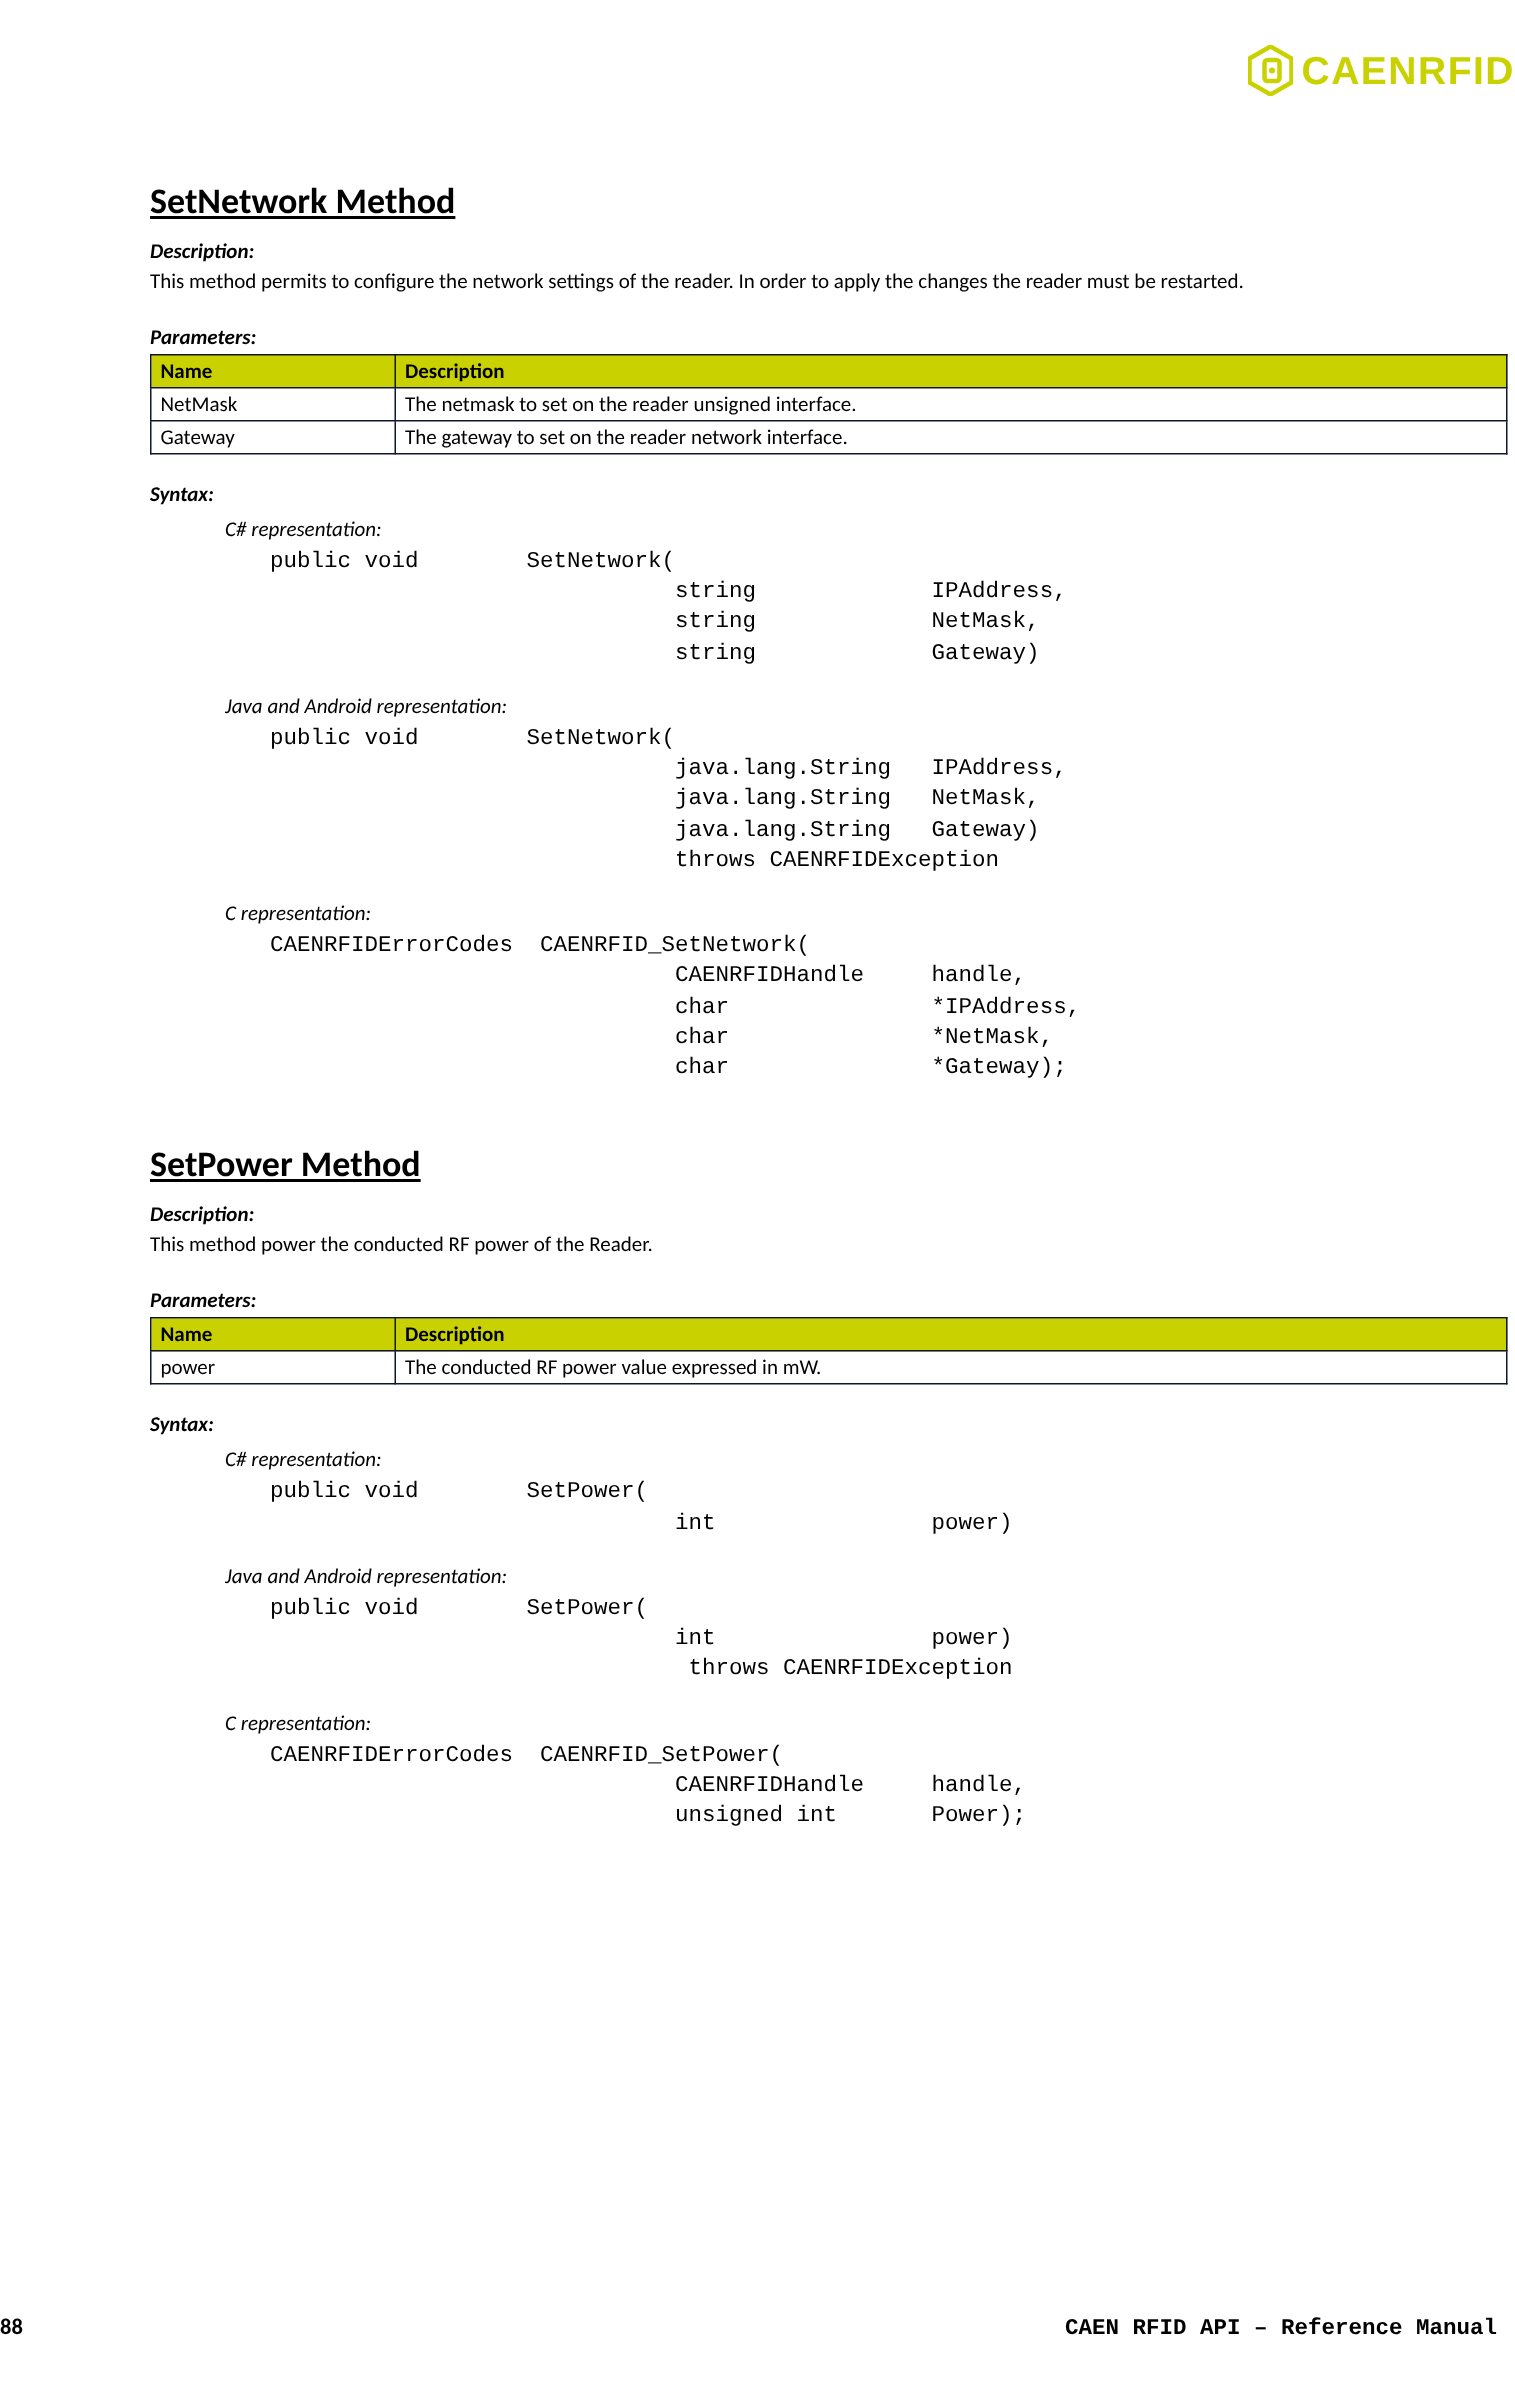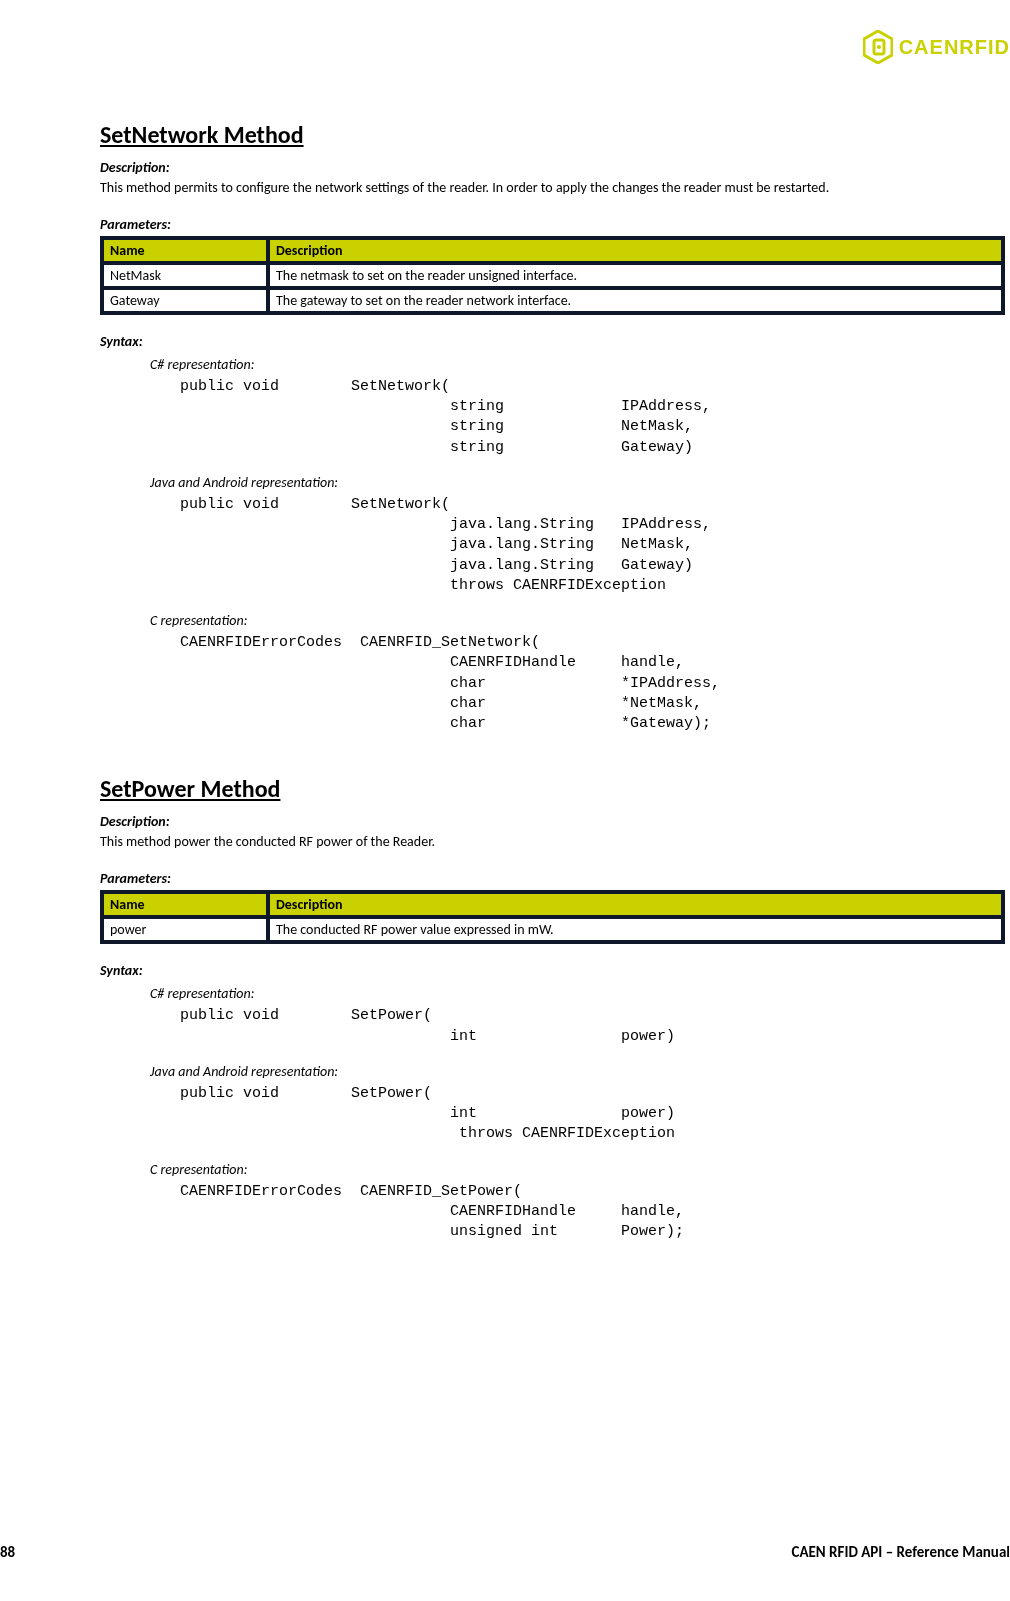--- a/index.html
+++ b/index.html
@@ -21,21 +21,21 @@
     position: absolute;
     top: 30px;
     right: 0;
     display: flex;
     align-items: center;
     gap: 6px;
   }
   .logo-text {
     font-family: Arial, sans-serif;
     font-weight: 900;
-    font-size: 20px;
+    font-size: 26px;
     letter-spacing: 1px;
     color: #c9d200;
   }
   .content {
     padding-top: 90px;
     padding-right: 0;
   }
   h2 {
     font-size: 24px;
     font-weight: bold;
@@ -50,21 +50,21 @@
   .desc-text {
     margin: 0 0 18px 0;
     line-height: 1.35;
   }
   table.param {
     border-collapse: collapse;
     width: 905px;
     margin-bottom: 18px;
   }
   table.param th, table.param td {
-    border: 4px solid #0f172a;
+    border: 1px solid #0f172a;
     text-align: left;
     padding: 2px 6px;
     font-size: 14px;
   }
   table.param th {
     background: #c9d200;
     font-weight: bold;
   }
   table.param td.col-name {
     width: 150px;
@@ -89,21 +89,22 @@
     justify-content: space-between;
     font-weight: bold;
     font-size: 15px;
     padding-left: 0;
     align-items: center;
   }
   .footer-left {
     margin-left: 0;
   }
   .footer-right {
-    margin-right: 0;
+    margin-right: 12px;
+    font-family: Liberation Mono, monospace;
   }
   .section-gap {
     margin-top: 40px;
   }
 </style>
 </head>
 <body>
 
 <div class="page">
 

